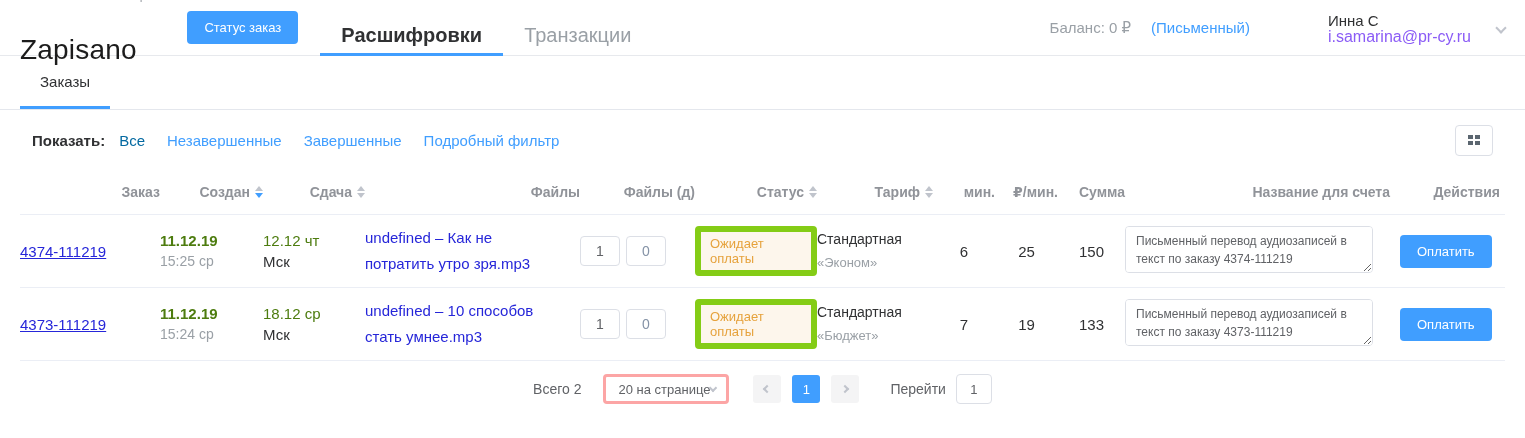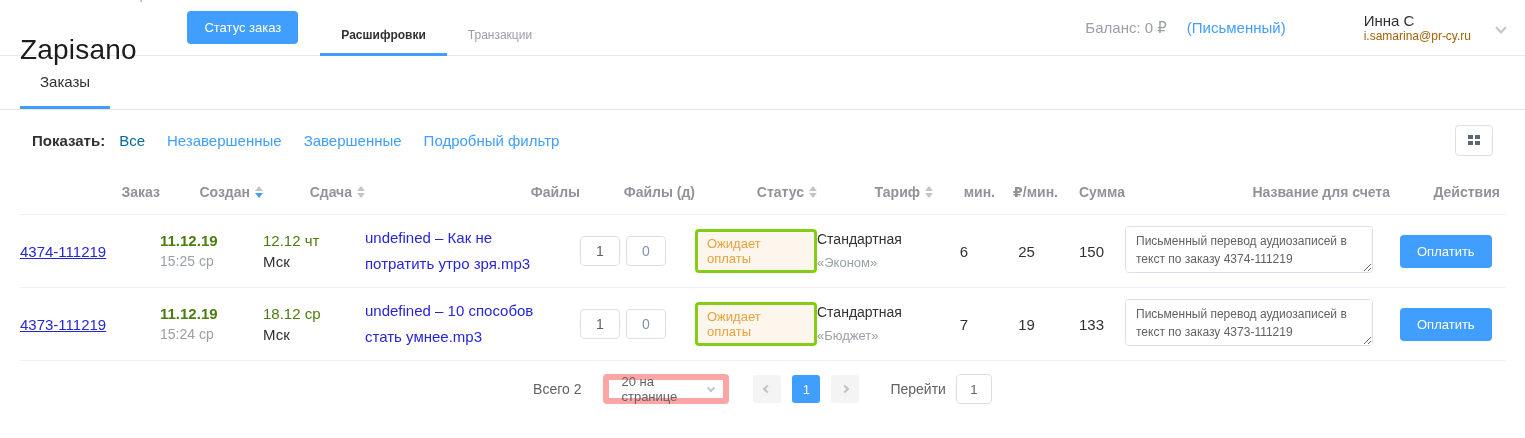--- a/index.html
+++ b/index.html
@@ -8,29 +8,29 @@
 
   
   .topbar { height: 56px; display: flex; align-items: center; border-bottom: 1px solid #e7e9ed; padding: 0 20px; }
   .logo-wrap { display: flex; align-items: flex-start; margin-right: 24px; }
   .logo { font-size: 28px; color: #1c1c1c; letter-spacing: .2px; margin-top: 44px; }
   .beta { font-size: 12px; color: #9b9fa6; margin-left: 3px; margin-top: 0; position: relative; top: -2px; }
   .btn-primary { background: #409eff; color: #fff; border: none; border-radius: 4px;
     font-size: 13px; padding: 9px 17px; cursor: pointer; font-family: inherit; }
   .new-order { margin-right: 22px; }
   .topnav { display: flex; height: 56px; }
-  .topnav-item { display: flex; align-items: center; padding: 12px 21px; font-size: 12px;
+  .topnav-item { display: flex; align-items: center; padding: 12px 21px; font-size: 20px;
     color: #9aa0a6; cursor: pointer; border-bottom: 3px solid transparent; margin-top: 18px; }
   .topnav-item.active { color: #303133; font-weight: 700; border-bottom-color: #409eff; }
   .topbar-right { margin-left: auto; display: flex; align-items: center; }
   .balance { color: #9aa0a6; font-size: 15px; margin-right: 20px; }
   .topup { color: #409eff; font-size: 15px; margin-right: 78px; cursor: pointer; text-decoration: none; }
   .user { text-align: left; margin-right: 26px; }
   .user-name { font-size: 15px; color: #303133; line-height: 17px; }
-  .user-email { font-size: 12px; color: #a16207; line-height: 15px; }
+  .user-email { font-size: 16px; color: #8b5cf6; line-height: 15px; }
   .chev { display: inline-block; width: 8px; height: 8px; border-right: 2px solid #c0c4cc;
     border-bottom: 2px solid #c0c4cc; transform: rotate(45deg); }
   .chev-left  { transform: rotate(135deg); }
   .chev-right { transform: rotate(-45deg); }
 
   
   .subnav { border-bottom: 1px solid #e4e7ed; padding: 0 20px; height: 54px; display: flex; }
   .subnav-item { display: flex; align-items: center; padding: 0 20px; font-size: 15px;
     color: #303133; cursor: pointer; border-bottom: 3px solid transparent; }
   .subnav-item.active { border-bottom-color: #409eff; }
@@ -62,33 +62,33 @@
   .order-link { color: #2626d9; text-decoration: underline; cursor: pointer; font-size: 15px; }
   .cell-two .l1 { color: #4d7c0f; line-height: 21px; }
   .cell-two .l1.bold { font-weight: 700; }
   .cell-two .l2 { color: #9aa0a6; font-size: 14px; line-height: 21px; }
   .cell-two .l2.dark { color: #303133; font-size: 15px; }
   .file-link { color: #2626d9; cursor: pointer; text-decoration: none; line-height: 26px;
     display: inline-block; max-width: 200px; }
   .count-box { display: inline-flex; width: 40px; height: 30px; border: 1px solid #dcdfe6; border-radius: 4px;
     align-items: center; justify-content: center; font-size: 14px; color: #606266; background: #fff; }
   .count-box + .count-box { margin-left: 6px; color: #8492a6; }
-  .badge-warning { display: inline-block; background: #fdf6ec; border: 3px solid #84cc16; color: #e6a23c;
+  .badge-warning { display: inline-block; background: #fdf6ec; border: 6px solid #84cc16; color: #e6a23c;
     font-size: 13px; padding: 4px 9px; border-radius: 4px; }
   .tariff-main { font-size: 14px; color: #303133; line-height: 20px; }
   .tariff-sub { font-size: 13px; color: #9aa0a6; line-height: 20px; margin-top: 4px; }
   .num { text-align: center; color: #303133; }
   .invoice-ta { width: 248px; height: 47px; border: 1px solid #dcdfe6; border-radius: 4px; resize: both;
     font-family: inherit; font-size: 12px; color: #606266; line-height: 18px; padding: 5px 10px; outline: none; }
   .pay-btn { margin-left: 10px; }
 
   
   .pagerow { display: flex; align-items: center; justify-content: center; margin-top: 13px; gap: 0; }
   .total { font-size: 14px; color: #606266; margin-right: 22px; }
-  .per-page { width: 126px; height: 30px; border: 6px solid #fca5a5; border-radius: 4px; display: flex;
+  .per-page { width: 126px; height: 30px; border: 3px solid #fca5a5; border-radius: 4px; display: flex;
     align-items: center; padding: 0 10px 0 12px; font-size: 13px; color: #606266; cursor: pointer; margin-right: 24px; }
   .per-page .chev { margin-left: auto; width: 6px; height: 6px; margin-top: -3px; }
   .pg-btn { width: 28px; height: 28px; border-radius: 3px; background: #f4f4f5; display: flex;
     align-items: center; justify-content: center; cursor: pointer; margin-right: 11px; border: none; }
   .pg-btn .chev { width: 6px; height: 6px; }
   .pg-page { width: 28px; height: 28px; border-radius: 3px; background: #409eff; color: #fff; font-size: 13px;
     display: flex; align-items: center; justify-content: center; cursor: pointer; margin-right: 11px; }
   .goto-label { font-size: 14px; color: #606266; margin: 0 10px 0 20px; }
   .goto-input { width: 36px; height: 30px; border: 1px solid #dcdfe6; border-radius: 4px; text-align: center;
     font-size: 13px; color: #606266; font-family: inherit; outline: none; }

